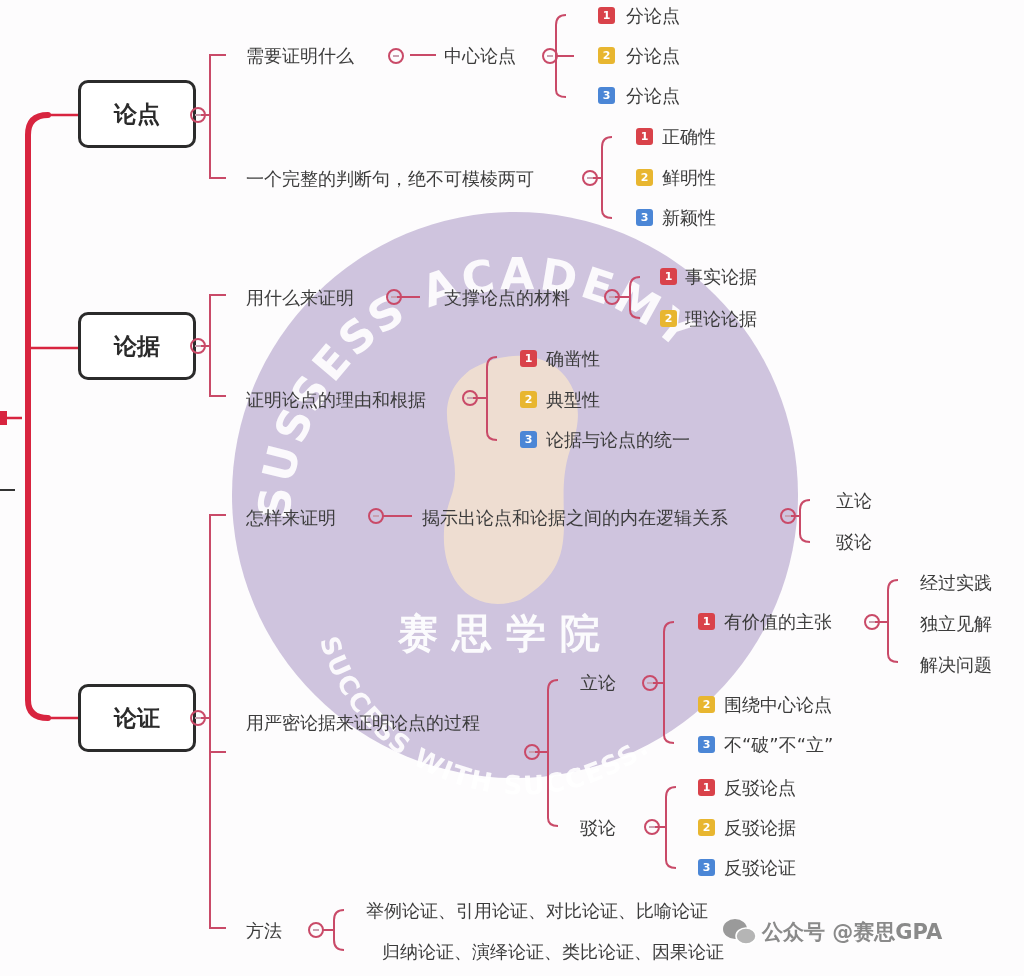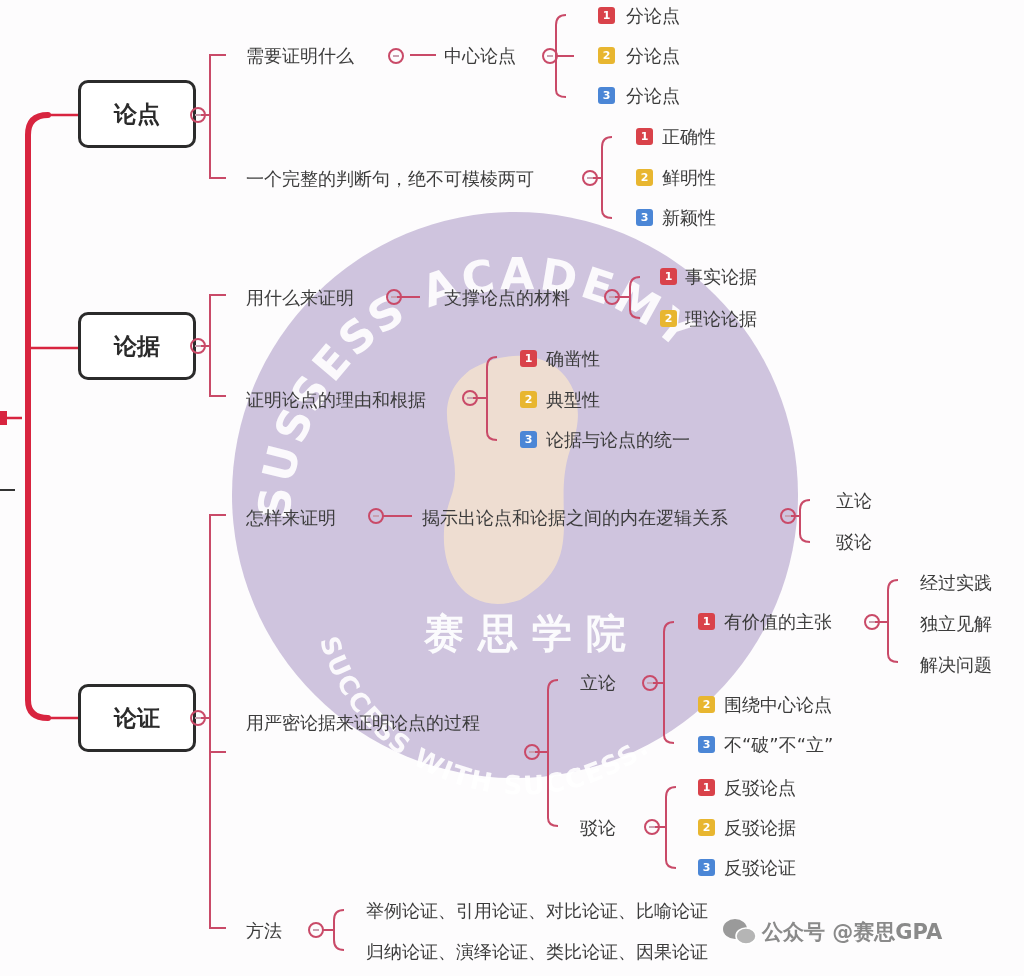--- a/index.html
+++ b/index.html
@@ -10,21 +10,21 @@
   .t { position:absolute; font-size:18px; line-height:22px; white-space:nowrap; color:#3c3c3c; }
   .root { position:absolute; width:118px; height:68px; border:3px solid #2b2b2b; border-radius:10px;
           background:#fff; box-sizing:border-box; display:flex; align-items:center; justify-content:center;
           font-size:23px; font-weight:bold; color:#2b2b2b; }
   .badge { position:absolute; width:17px; height:17px; border-radius:3px; color:#fff; font-size:11px;
            font-weight:bold; display:flex; align-items:center; justify-content:center; }
   .b1 { background:#d9424a; } .b2 { background:#e8b630; } .b3 { background:#4b86d6; }
   .toggle { position:absolute; width:16px; height:16px; border:2px solid #c94a68; border-radius:50%;
             box-sizing:border-box; background:transparent; }
   .toggle::after { content:""; position:absolute; left:3px; top:5px; width:6px; height:2px; background:#c9a0b0; }
-  .wm-cn { position:absolute; font-size:40px; font-weight:bold; color:rgba(255,255,255,0.92); letter-spacing:14px;margin-left:26px; }
+  .wm-cn { position:absolute; font-size:40px; font-weight:bold; color:rgba(255,255,255,0.92); letter-spacing:14px; }
   .footer { position:absolute; font-size:21px; color:#8a8a8a; }
 </style>
 </head>
 <body>
 
 <div id="stage">
 
   <svg class="lines" width="1024" height="976">
     <defs>
       <path id="arcTop" d="M 290,520 A 228,228 0 1 1 752,520"></path>
@@ -163,20 +163,20 @@
   <div class="t" style="left:580px;top:817px;">驳论</div>
   <div class="badge b1" style="left:698px;top:779px;">1</div>
   <div class="t" style="left:724px;top:777px;">反驳论点</div>
   <div class="badge b2" style="left:698px;top:819px;">2</div>
   <div class="t" style="left:724px;top:817px;">反驳论据</div>
   <div class="badge b3" style="left:698px;top:859px;">3</div>
   <div class="t" style="left:724px;top:857px;">反驳论证</div>
 
   <div class="t" style="left:246px;top:920px;">方法</div>
   <div class="t" style="left:366px;top:900px;">举例论证、引用论证、对比论证、比喻论证</div>
-  <div class="t" style="left:366px;top:941px;">归纳论证、演绎论证、类比论证、因果论证</div>
+  <div class="t" style="left:382px;top:941px;">归纳论证、演绎论证、类比论证、因果论证</div>
 
   <svg style="position:absolute;left:722px;top:917px;" width="36" height="30">
     <ellipse cx="13" cy="12" rx="12" ry="10" fill="#9a9a9a"></ellipse>
     <ellipse cx="24" cy="19" rx="10" ry="8" fill="#b5b5b5" stroke="#fff" stroke-width="1.5"></ellipse>
   </svg>
   <div class="footer" style="left:762px;top:918px;font-weight:bold;">公众号 @赛思GPA</div>
 </div>
 
 </body></html>

